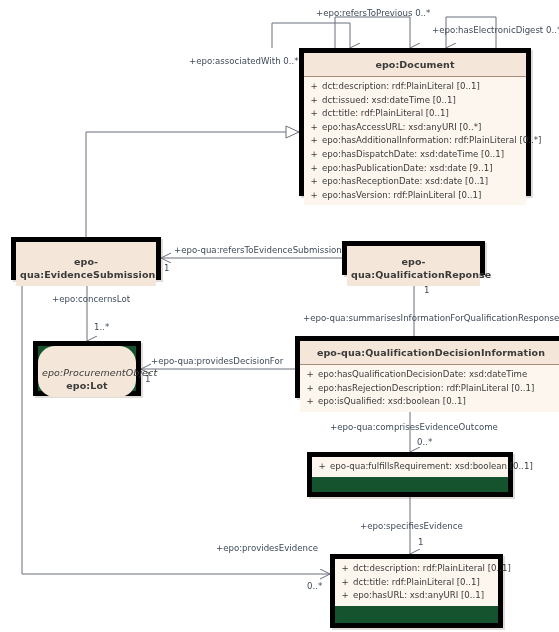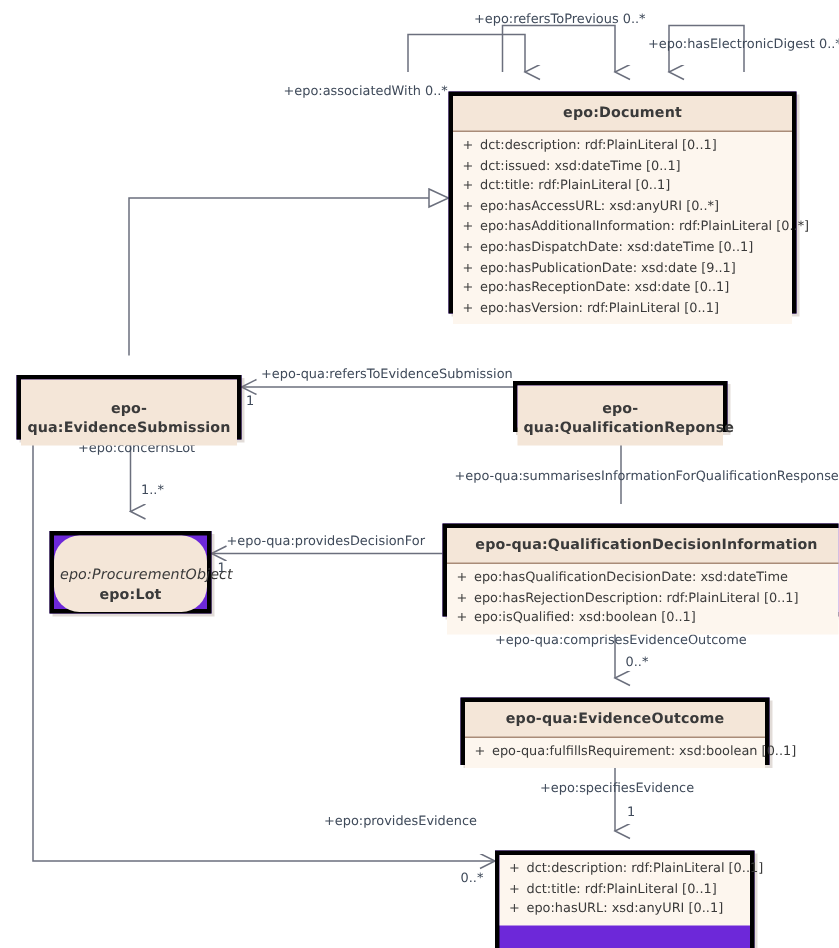--- a/index.html
+++ b/index.html
@@ -7,24 +7,23 @@
     width:559px;height:632px;position:relative;overflow:hidden;
     font-family:"DejaVu Sans","Liberation Sans",sans-serif;
     color:#3d3d3d;
   }
   #canvas{position:absolute;left:0;top:0;width:559px;height:632px;}
   svg.edges{position:absolute;left:0;top:0;width:559px;height:632px;pointer-events:none;}
 
   
   .uml-class{
     position:absolute;box-sizing:border-box;
-    border:3px solid #000000;
-    background:#6d28d9;
+    border:5px solid #000000;
+    background:#14532d;
     box-shadow:2px 2px 0 rgba(150,130,115,.28);
-    margin-top:13px;
   }
   .uml-header{
     box-sizing:border-box;
     background:#f4e6d8;
     border-bottom:1px solid #a98c78;
     text-align:center;
     font-size:9.5px;font-weight:bold;color:#3a3a3a;
     padding:5px 4px 5px 4px;
     line-height:12px;
     letter-spacing:.1px;
@@ -211,23 +210,20 @@
           <span class="sig">epo:hasRejectionDescription: rdf:PlainLiteral [0..1]</span>
         </div>
         <div class="attr">
           <span class="vis">+</span>
           <span class="sig">epo:isQualified: xsd:boolean [0..1]</span>
         </div>
       </div>
   </div>
 
   <div class="uml-class" id="cls-evidence-outcome" style="left:307px;top:452px;width:206px;height:45px;">
-    <div class="uml-header">
-      <span class="uml-name">epo-qua:EvidenceOutcome</span>
-    </div>
     <div class="uml-attrs">
         <div class="attr">
           <span class="vis">+</span>
           <span class="sig">epo-qua:fulfillsRequirement: xsd:boolean [0..1]</span>
         </div>
       </div>
   </div>
 
   <div class="uml-class" id="cls-evidence" style="left:330px;top:554px;width:173px;height:74px;">
     <div class="uml-attrs">

